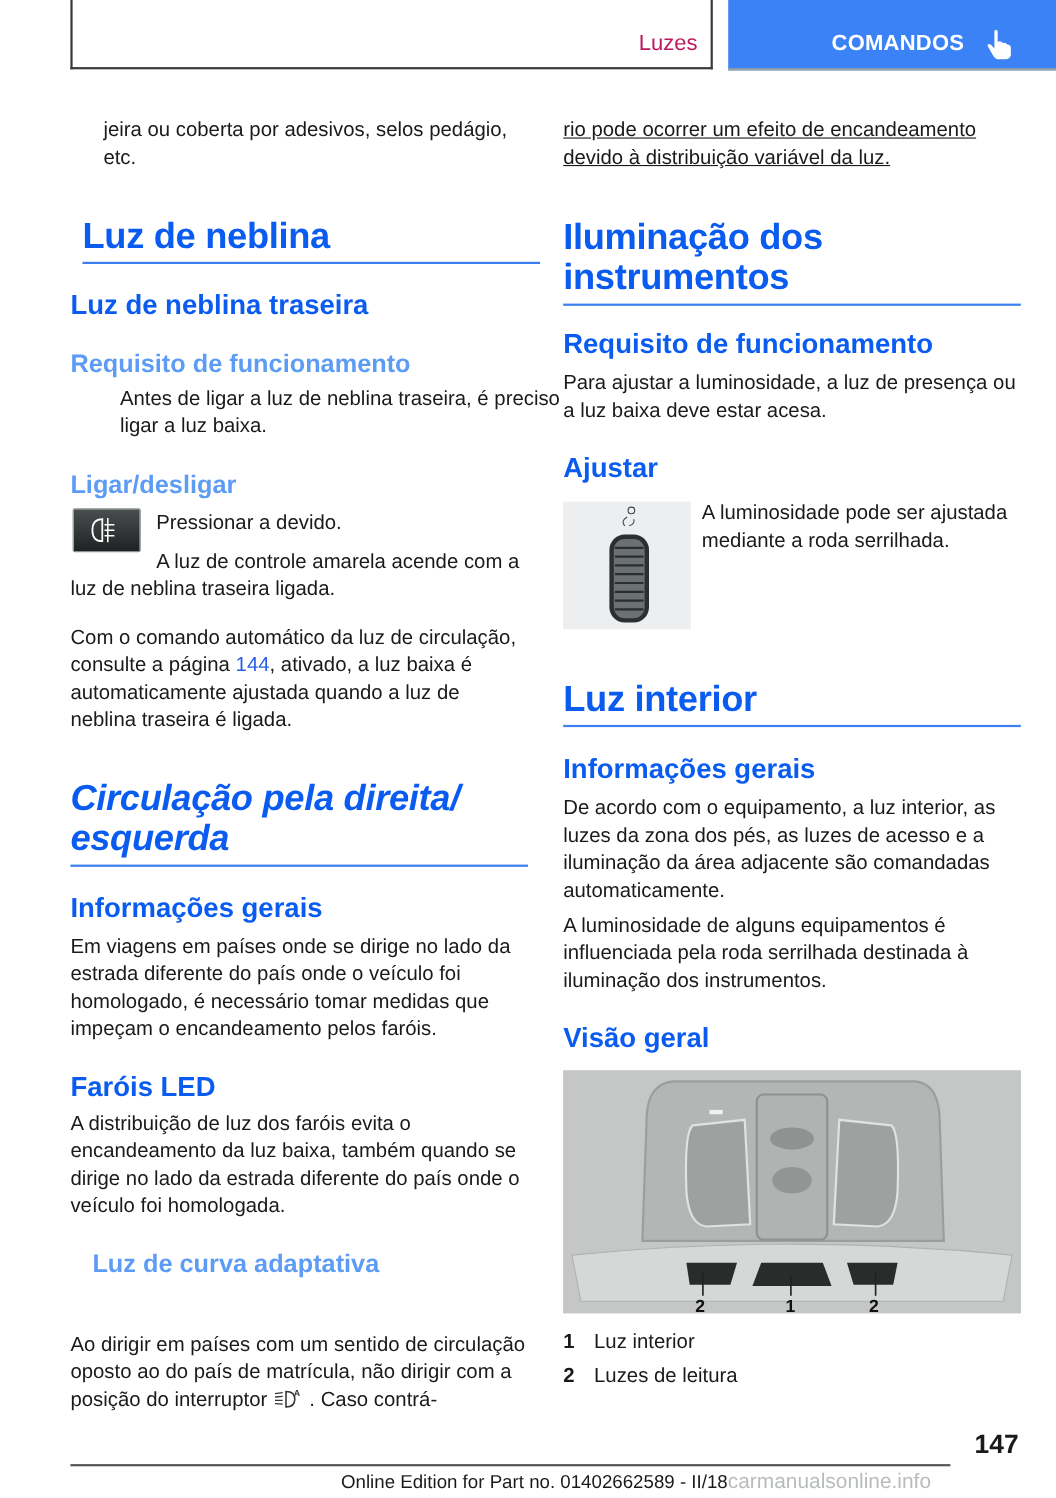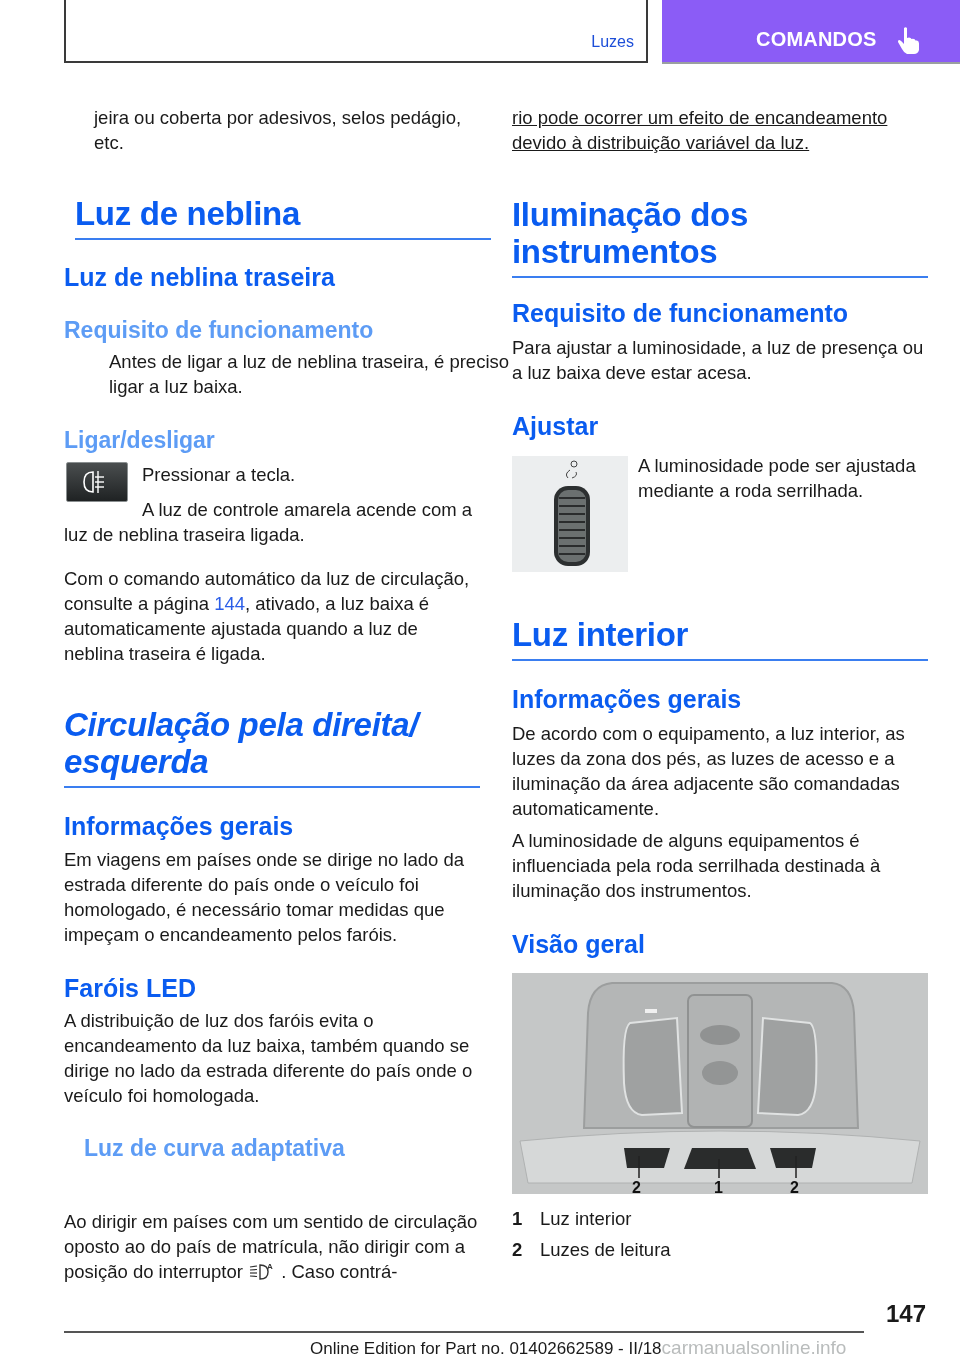--- a/index.html
+++ b/index.html
@@ -2,23 +2,23 @@
 <html><head>
 <meta charset="utf-8">
 <style>
   html, body { margin: 0; padding: 0; background: #ffffff; }
   body { width: 960px; height: 1362px; position: relative; overflow: hidden;
          font-family: "Liberation Sans", sans-serif; color: #1a1a1a; }
 
   
   .hdr-left { position: absolute; left: 64px; top: -2px; width: 584px; height: 65px;
               border: 2px solid #3a3a3a; border-top: none; box-sizing: border-box; }
-  .hdr-left .sect { position: absolute; right: 12px; bottom: 10px; font-size: 16px; color: #1d4ed8; }
+  .hdr-left .sect { position: absolute; right: 12px; bottom: 10px; font-size: 20px; color: #be185d; }
   .hdr-right { position: absolute; left: 662px; top: 0; width: 298px; height: 64px;
-               background: #8b5cf6; border-bottom: 2px solid #9aa0a0; box-sizing: border-box; }
+               background: #3b82f6; border-bottom: 2px solid #9aa0a0; box-sizing: border-box; }
   .hdr-right .chap { position: absolute; left: 94px; bottom: 11px; font-size: 20px;
                      font-weight: bold; color: #ffffff; letter-spacing: 0.2px; }
   .hdr-right .hand { position: absolute; left: 234px; top: 26px; width: 24px; height: 28px; }
 
   
   .col { position: absolute; top: 0; width: 416px; }
   .col-l { left: 64px; }
   .col-r { left: 512px; }
 
   .body { font-size: 18.5px; line-height: 25px; margin: 0; }
@@ -70,21 +70,21 @@
 
   <div class="fog-btn" style="left:2px; top:462px;">
     <svg width="60" height="38" viewBox="0 0 60 38">
       <path d="M26 9 Q17 9 17 19 Q17 29 26 29 Z" fill="none" stroke="#ffffff" stroke-width="1.6"></path>
       <line x1="31" y1="8" x2="31" y2="30" stroke="#ffffff" stroke-width="1.4"></line>
       <line x1="28" y1="14" x2="37" y2="14" stroke="#ffffff" stroke-width="1.4"></line>
       <line x1="28" y1="19" x2="37" y2="19" stroke="#ffffff" stroke-width="1.4"></line>
       <line x1="28" y1="24" x2="37" y2="24" stroke="#ffffff" stroke-width="1.4"></line>
     </svg>
   </div>
-  <p class="body abs" style="left:78px; top:462px;">Pressionar a tecla.</p>
+  <p class="body abs" style="left:78px; top:462px;">Pressionar a devido.</p>
   <p class="body abs" style="left:0; top:497px; width:416px; text-indent:78px;">A luz de controle amarela acende com a luz de neblina traseira ligada.</p>
 
   <p class="body abs" style="left:0; top:566px; width:416px;"><span>Com o comando automático da luz de circulação, consulte a página </span><span class="link">144</span><span>, ativado, a luz baixa é automaticamente ajustada quando a luz de neblina traseira é ligada.</span></p>
 
   <h1 class="h1 abs" style="left:0; top:706px; width:416px;font-style:italic;">Circulação pela direita/ esquerda</h1>
 
   <h2 class="h2 abs" style="left:0; top:811px;">Informações gerais</h2>
   <p class="body abs" style="left:0; top:847px; width:416px;">Em viagens em países onde se dirige no lado da estrada diferente do país onde o veículo foi homologado, é necessário tomar medidas que impeçam o encandeamento pelos faróis.</p>
 
   <h2 class="h2 abs" style="left:0; top:973px;">Faróis LED</h2>

